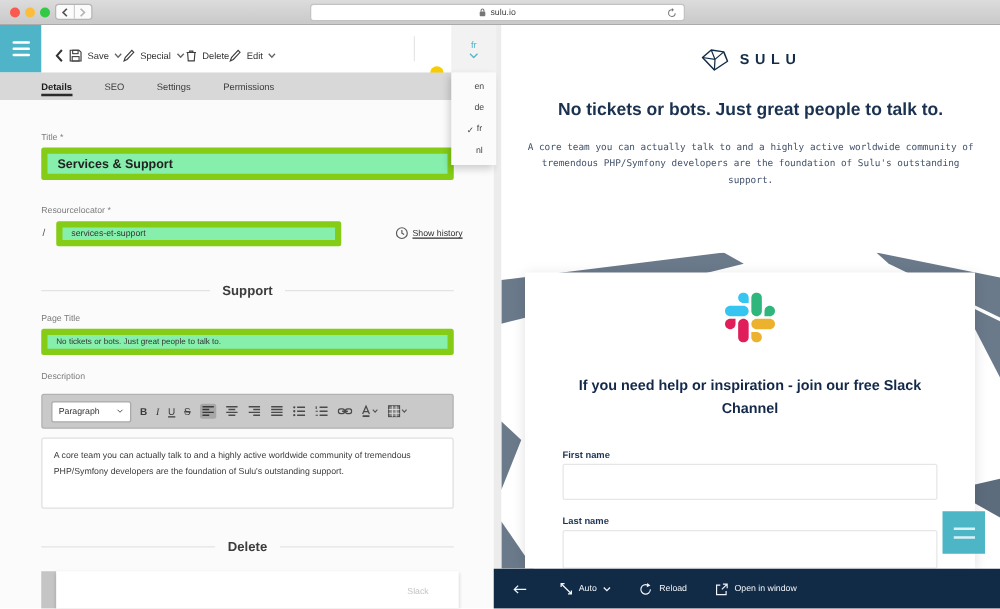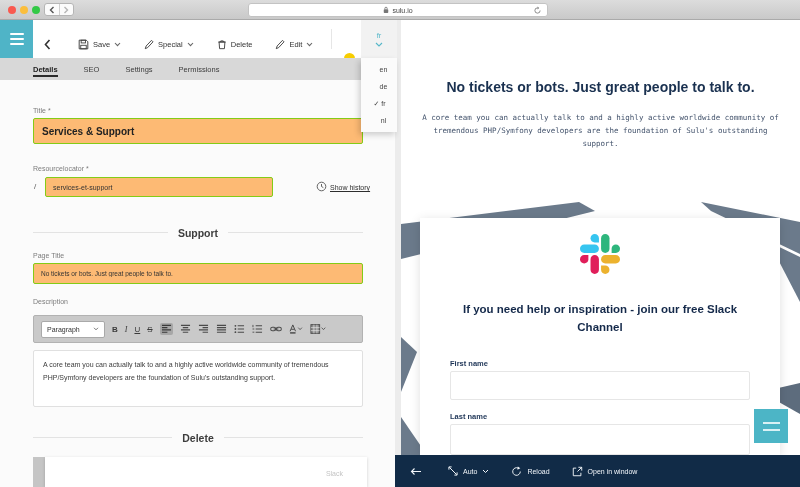--- a/index.html
+++ b/index.html
@@ -19,21 +19,21 @@
     border:1px solid #c3c3c3; border-radius:3px; display:flex; align-items:center; justify-content:center; gap:3px; }
   #url-text { font-size:7px; color:#444; }
   #url-reload { position:absolute; right:5px; top:2px; }
 
   
   #left-pane { position:absolute; left:0; top:20px; width:395px; height:467px; background:#fbfbfb; }
   #admin-toolbar { position:absolute; left:0; top:0; width:395px; height:38px; background:#fff; }
   #hamburger-btn { position:absolute; left:0; top:0; width:33px; height:38px; background:#4fb4c7;
     display:flex; flex-direction:column; align-items:center; justify-content:center; gap:3px; cursor:pointer; }
   #hamburger-btn i { display:block; width:14px; height:2px; background:#fff; border-radius:1px; }
-  #toolbar-items { position:absolute; left:44px; top:0; height:48px; display:flex; align-items:center; gap:23px; }
+  #toolbar-items { position:absolute; left:44px; top:0; height:48px; display:flex; align-items:center; }
   .tbtn { display:flex; align-items:center; gap:4px; font-size:7.5px; color:#333; cursor:pointer; white-space:nowrap; }
   #back-btn { margin-right:4px; }
   #toolbar-sep { position:absolute; left:331px; top:9px; width:1px; height:20px; background:#e6e6e6; }
   #status-dot { position:absolute; left:344px; top:33px; width:11px; height:11px; border-radius:50%; background:#f7cd00; }
 
   
   #lang-current { position:absolute; left:361px; top:20px; width:36px; height:38px; background:#f2f2f2;
     display:flex; flex-direction:column; align-items:center; justify-content:center; gap:2px; cursor:pointer; z-index:30; }
   #lang-current .lang-label { font-size:7.5px; color:#55b7c9; }
   #lang-menu { position:absolute; left:361px; top:58px; width:36px; background:#fbfbfb; z-index:30;
@@ -44,21 +44,21 @@
 
   
   #tab-bar { position:absolute; left:0; top:38px; width:363px; height:22px; background:#d8d8d8;
     display:flex; align-items:center; padding-left:33px; gap:26px; }
   .tab { position:relative; font-size:7.5px; color:#3c3c3c; height:22px; display:flex; align-items:center; cursor:pointer; }
   .tab.active { font-weight:bold; color:#1c1c1c; }
   .tab.active::after { content:""; position:absolute; left:0; right:0; bottom:3px; height:2px; background:#2b2b2b; }
 
   
   .flabel { position:absolute; font-size:7px; color:#7c7c7c; }
-  .finput { position:absolute; background:#fdba74; border:1px solid #84cc16; border-radius:2px; color:#222; outline:none; }
+  .finput { position:absolute; background:#86efac; border:5px solid #84cc16; border-radius:2px; color:#222; outline:none; }
   #title-input { left:33px; top:98px; width:330px; height:26px; font-size:10px; font-weight:bold; padding-left:8px;
     font-family:"Liberation Sans", sans-serif; }
   #rl-prefix { position:absolute; left:34px; top:162px; font-size:8px; color:#555; }
   #rl-input { left:45px; top:157px; width:228px; height:20px; font-size:7px; padding-left:7px;
     font-family:"Liberation Sans", sans-serif; color:#333; }
   #history-icon { position:absolute; left:316px; top:161px; }
   #show-history { position:absolute; left:330px; top:164px; font-size:7px; color:#2e2e2e; text-decoration:underline; cursor:pointer; }
 
   .section-divider { position:absolute; left:33px; width:330px; height:13px; display:flex; align-items:center; gap:10px; }
   .section-divider .line { flex:1; height:1px; background:#e3e3e3; }
@@ -345,20 +345,27 @@
     </div>
     <div class="lang-opt">
       <span class="lang-check"></span>
       <span>nl</span>
     </div>
   </div>
 
   <div id="right-pane">
     <div id="preview-edge"></div>
 
+    <div id="logo-row">
+      <svg width="24" height="20" viewBox="0 0 24 20">
+        <path d="M2 8 L9 2 L19 3.5 L22 11 L11.5 18 Z" fill="#fff" stroke="#142c47" stroke-width="1.2" stroke-linejoin="round"></path>
+        <path d="M9 2 L12 9.5 L19 3.5 M2 8 L12 9.5 L11.5 18" fill="none" stroke="#142c47" stroke-width="1" stroke-linejoin="round"></path>
+      </svg>
+      <span id="logo-text">SULU</span>
+    </div>
 
     <div id="preview-heading">No tickets or bots. Just great people to talk to.</div>
     <div id="preview-body">A core team you can actually talk to and a highly active worldwide community of tremendous PHP/Symfony developers are the foundation of Sulu's outstanding support.</div>
 
     <div id="slack-section">
       <svg id="slack-shapes" width="399" height="253" viewBox="0 0 399 253">
         <polygon points="0,22 178,0 194,9 0,57" fill="#6b7a8b"></polygon>
         <polygon points="300,0 399,20 399,52 310,9" fill="#6b7a8b"></polygon>
         <polygon points="368,40 399,55 399,100" fill="#6b7a8b"></polygon>
         <polygon points="0,135 16,150 0,190" fill="#6b7a8b"></polygon>

